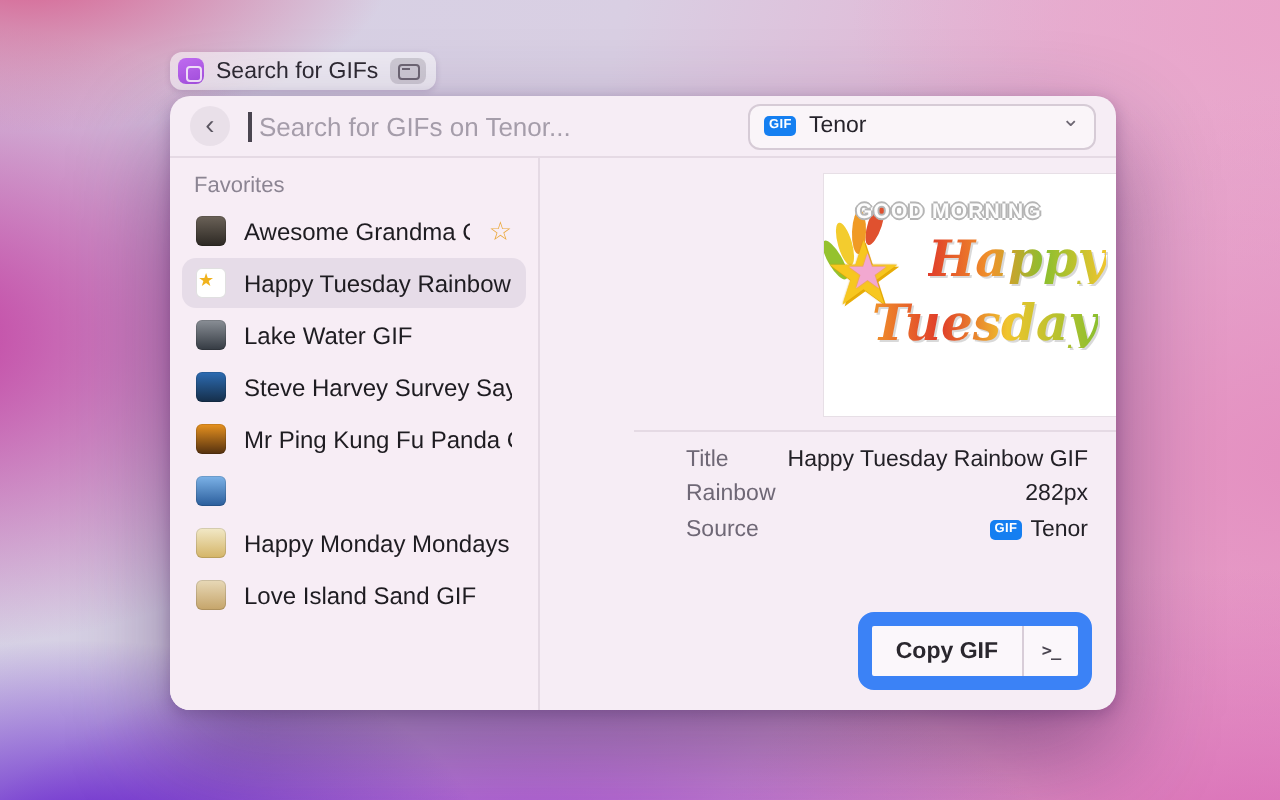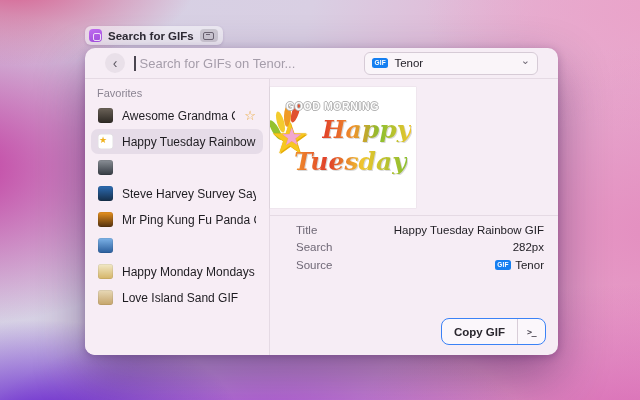--- a/index.html
+++ b/index.html
@@ -16,49 +16,49 @@
       radial-gradient(50% 42% at 104% 2%, #eaa3c9 0%, rgba(234,163,201,0) 75%),
       linear-gradient(105deg, #d5d2e5 0%, #d9cfe3 42%, #e4b2d3 72%, #e9a5cd 100%);}
   
   .chip{position:absolute;left:85px;top:26px;height:19px;display:flex;align-items:center;
     gap:6px;padding:0 5px 0 4px;border-radius:6px;background:rgba(255,255,255,.55);
     box-shadow:0 1px 3px rgba(60,20,80,.15);}
   .ext-icon{width:13px;height:13px;border-radius:4px;background:linear-gradient(160deg,#c26df2,#a44fe0);
     position:relative;flex:0 0 auto;}
   .ext-icon::after{content:"";position:absolute;left:3.5px;top:3.5px;width:6px;height:6px;
     border:1.2px solid #f3e2fb;border-radius:2px;}
-  .chip-label{font-size:11.5px;font-weight:700;color:#2e2b33;white-space:nowrap;}
+  .chip-label{font-size:11.5px;font-weight:400;color:#2e2b33;white-space:nowrap;}
   .hotkey{width:18px;height:13px;border-radius:4px;background:rgba(150,142,155,.35);
     display:flex;align-items:center;justify-content:center;flex:0 0 auto;}
   .hotkey i{display:block;width:9px;height:6px;border:1.2px solid #6d6673;border-radius:2px;
     position:relative;}
   .hotkey i::after{content:"";position:absolute;left:1.5px;top:1.5px;width:4px;height:1.2px;background:#6d6673;}
   
   .window{position:absolute;left:85px;top:48px;width:473px;height:307px;border-radius:10px;
     background:#f6edf5;box-shadow:0 22px 50px rgba(45,8,70,.45),0 2px 8px rgba(45,8,70,.25);
     overflow:hidden;display:flex;flex-direction:column;}
   
-  .header{height:30px;display:flex;align-items:center;padding:0 20px;gap:9px;flex:0 0 auto;}
+  .header{height:30px;display:flex;align-items:center;padding:0 10px;gap:9px;flex:0 0 auto;}
   .back-btn{width:20px;height:20px;border-radius:50%;background:#e9e0e9;display:flex;
     align-items:center;justify-content:center;flex:0 0 auto;cursor:default;}
   .chev-left::before{content:"‹";font-size:14px;line-height:1;color:#5c5762;margin-top:-2px;}
   .caret{width:1.5px;height:15px;background:#4a4550;flex:0 0 auto;margin-right:-5px;}
   .search-input{flex:1;border:none;outline:none;background:transparent;font-size:13px;
     color:#2e2b33;font-family:inherit;padding:0;}
   .search-input::placeholder{color:#a59daa;}
   .dropdown{width:158px;height:21px;border:1px solid #d6cbd6;border-radius:6px;
     background:rgba(255,255,255,.45);display:flex;align-items:center;gap:6px;
     padding:0 7px;flex:0 0 auto;}
   .gif-badge{background:#157ff1;color:#fff;font-size:6.5px;font-weight:700;
     border-radius:2.5px;padding:2px 2.5px;line-height:1;letter-spacing:.2px;flex:0 0 auto;}
   .dropdown-label{font-size:11.5px;color:#26232b;flex:1;}
   .chev-down::before{content:"⌄";font-size:11px;color:#6d6773;line-height:.4;display:block;margin-top:-5px;}
   .hdiv{height:1px;background:#e5dae4;flex:0 0 auto;}
   
-  .content{flex:1;display:flex;min-height:0;}
+  .content{flex:1;display:flex;min-height:0;gap:47px;}
   .sidebar{width:172px;flex:0 0 auto;border-right:1px solid #e5dae4;padding:0 6px;
     background:#f7edf5;overflow:hidden;}
   .section-label{font-size:11px;color:#8b8492;margin:8px 6px 4px;font-weight:500;}
   .row{height:25px;margin-bottom:1px;display:flex;align-items:center;gap:9px;
     padding:0 7px;border-radius:7px;}
   .row.selected{background:#e6dce8;}
   .row-label{font-size:12px;color:#1e1c21;white-space:nowrap;overflow:hidden;flex:1;}
   .fav-star{color:#eba83c;font-size:13px;flex:0 0 auto;line-height:1;}
   .fav-star::before{content:"☆";}
   .thumb{width:15px;height:15px;border-radius:3px;flex:0 0 auto;box-shadow:inset 0 0 0 .5px rgba(0,0,0,.12);}
@@ -67,21 +67,21 @@
   .t-tuesday::after{content:"★";position:absolute;left:1px;top:1px;font-size:9px;color:#f0b21c;}
   .t-lake{background:linear-gradient(180deg,#8a8f96,#343a42);}
   .t-peach{background:linear-gradient(180deg,#f8ecd9,#e5b483);}
   .t-steve{background:linear-gradient(180deg,#2d6cb3,#152e49);}
   .t-ping{background:linear-gradient(180deg,#e8921f,#53300f);}
   .t-drink{background:linear-gradient(180deg,#7db3e8,#2a5d9b);}
   .t-monday{background:linear-gradient(180deg,#f2e9c8,#d4b466);}
   .t-island{background:linear-gradient(180deg,#e8d9b8,#c5a469);}
   
   .detail{flex:1;display:flex;flex-direction:column;position:relative;min-width:0;}
-  .preview-wrap{height:136px;flex:0 0 auto;display:flex;align-items:center;justify-content:flex-start;}
+  .preview-wrap{height:136px;flex:0 0 auto;display:flex;align-items:center;justify-content:flex-end;}
   .gif-box{width:146px;height:121px;background:#ffffff;position:relative;overflow:hidden;
     box-shadow:0 0 0 .5px rgba(0,0,0,.06);}
   .gm-text{position:absolute;left:16px;top:13px;right:2px;font-size:10.5px;font-weight:700;
     letter-spacing:.6px;color:#fdfdfd;white-space:nowrap;
     text-shadow:-1px 0 0 #b5b5b5,1px 0 0 #b5b5b5,0 -1px 0 #b5b5b5,0 1px 0 #b5b5b5;}
   .feather{position:absolute;width:7px;height:22px;border-radius:50%;}
   .f1{background:#e0512f;left:22px;top:14px;transform:rotate(18deg);}
   .f2{background:#f09a25;left:14px;top:18px;transform:rotate(2deg);}
   .f3{background:#f3cc2e;left:7px;top:24px;transform:rotate(-16deg);}
   .f4{background:#95c22e;left:2px;top:32px;transform:rotate(-30deg);}
@@ -94,21 +94,21 @@
     font-style:italic;font-weight:700;font-size:25px;line-height:1;
     -webkit-background-clip:text;background-clip:text;color:transparent;
     filter:drop-shadow(1px 1px 0 #d9d9d9);}
   .word-happy{left:52px;top:30px;background-image:linear-gradient(90deg,#e03c2a 0%,#f0932b 35%,#8bbf2f 65%,#f0c52e 100%);}
   .word-tuesday{left:24px;top:62px;background-image:linear-gradient(90deg,#f0932b 0%,#e03c2a 30%,#f0c52e 60%,#8bbf2f 100%);}
   .meta{padding:5px 14px 0;flex:0 0 auto;}
   .meta-row{height:17.5px;display:flex;align-items:center;}
   .meta-label{font-size:11.5px;color:#6f6876;flex:1;margin-left:12px;}
   .meta-value{font-size:11.5px;color:#232127;display:flex;align-items:center;gap:4px;}
   .actions{position:absolute;right:12px;bottom:10px;height:25px;display:flex;align-items:flex-start;
-    border:1px solid #3b82f6;border-radius:8px;background:rgba(255,255,255,.55);overflow:hidden;}
+    border:7px solid #3b82f6;border-radius:8px;background:rgba(255,255,255,.55);overflow:hidden;}
   .copy-btn{font-size:11.5px;font-weight:600;color:#2a272e;padding:0 12px;height:100%;
     display:flex;align-items:center;background:transparent;border:none;font-family:inherit;}
   .vdiv{width:1px;height:100%;background:#d8cdd8;}
   .term-btn{width:27px;height:100%;display:flex;align-items:center;justify-content:center;
     font-family:"DejaVu Sans Mono","Liberation Mono",monospace;font-size:8.5px;
     font-weight:700;color:#4a4550;letter-spacing:-.5px;}
 </style>
 </head>
 <body>
 
@@ -147,20 +147,21 @@
         <span class="row-label">Awesome Grandma GIF</span>
         <span class="fav-star"></span>
       </div>
 
       <div class="row selected">
         <span class="thumb t-tuesday"></span>
         <span class="row-label">Happy Tuesday Rainbow GIF</span>
       </div>
       <div class="row">
         <span class="thumb t-lake"></span>
+        <span class="row-label">Lake Water GIF</span>
       </div>
       <div class="row">
         <span class="thumb t-steve"></span>
         <span class="row-label">Steve Harvey Survey Says GIF</span>
       </div>
       <div class="row">
         <span class="thumb t-ping"></span>
         <span class="row-label">Mr Ping Kung Fu Panda GIF</span>
       </div>
       <div class="row">
@@ -193,21 +194,21 @@
         </div>
       </div>
       <div class="hdiv"></div>
 
       <div class="meta">
         <div class="meta-row">
           <span class="meta-label">Title</span>
           <span class="meta-value">Happy Tuesday Rainbow GIF</span>
         </div>
         <div class="meta-row">
-          <span class="meta-label">Search</span>
+          <span class="meta-label">Rainbow</span>
           <span class="meta-value">282px</span>
         </div>
         <div class="meta-row">
           <span class="meta-label">Source</span>
           <span class="meta-value">
             <span class="gif-badge">GIF</span>
             <span>Tenor</span>
           </span>
         </div>
       </div>

